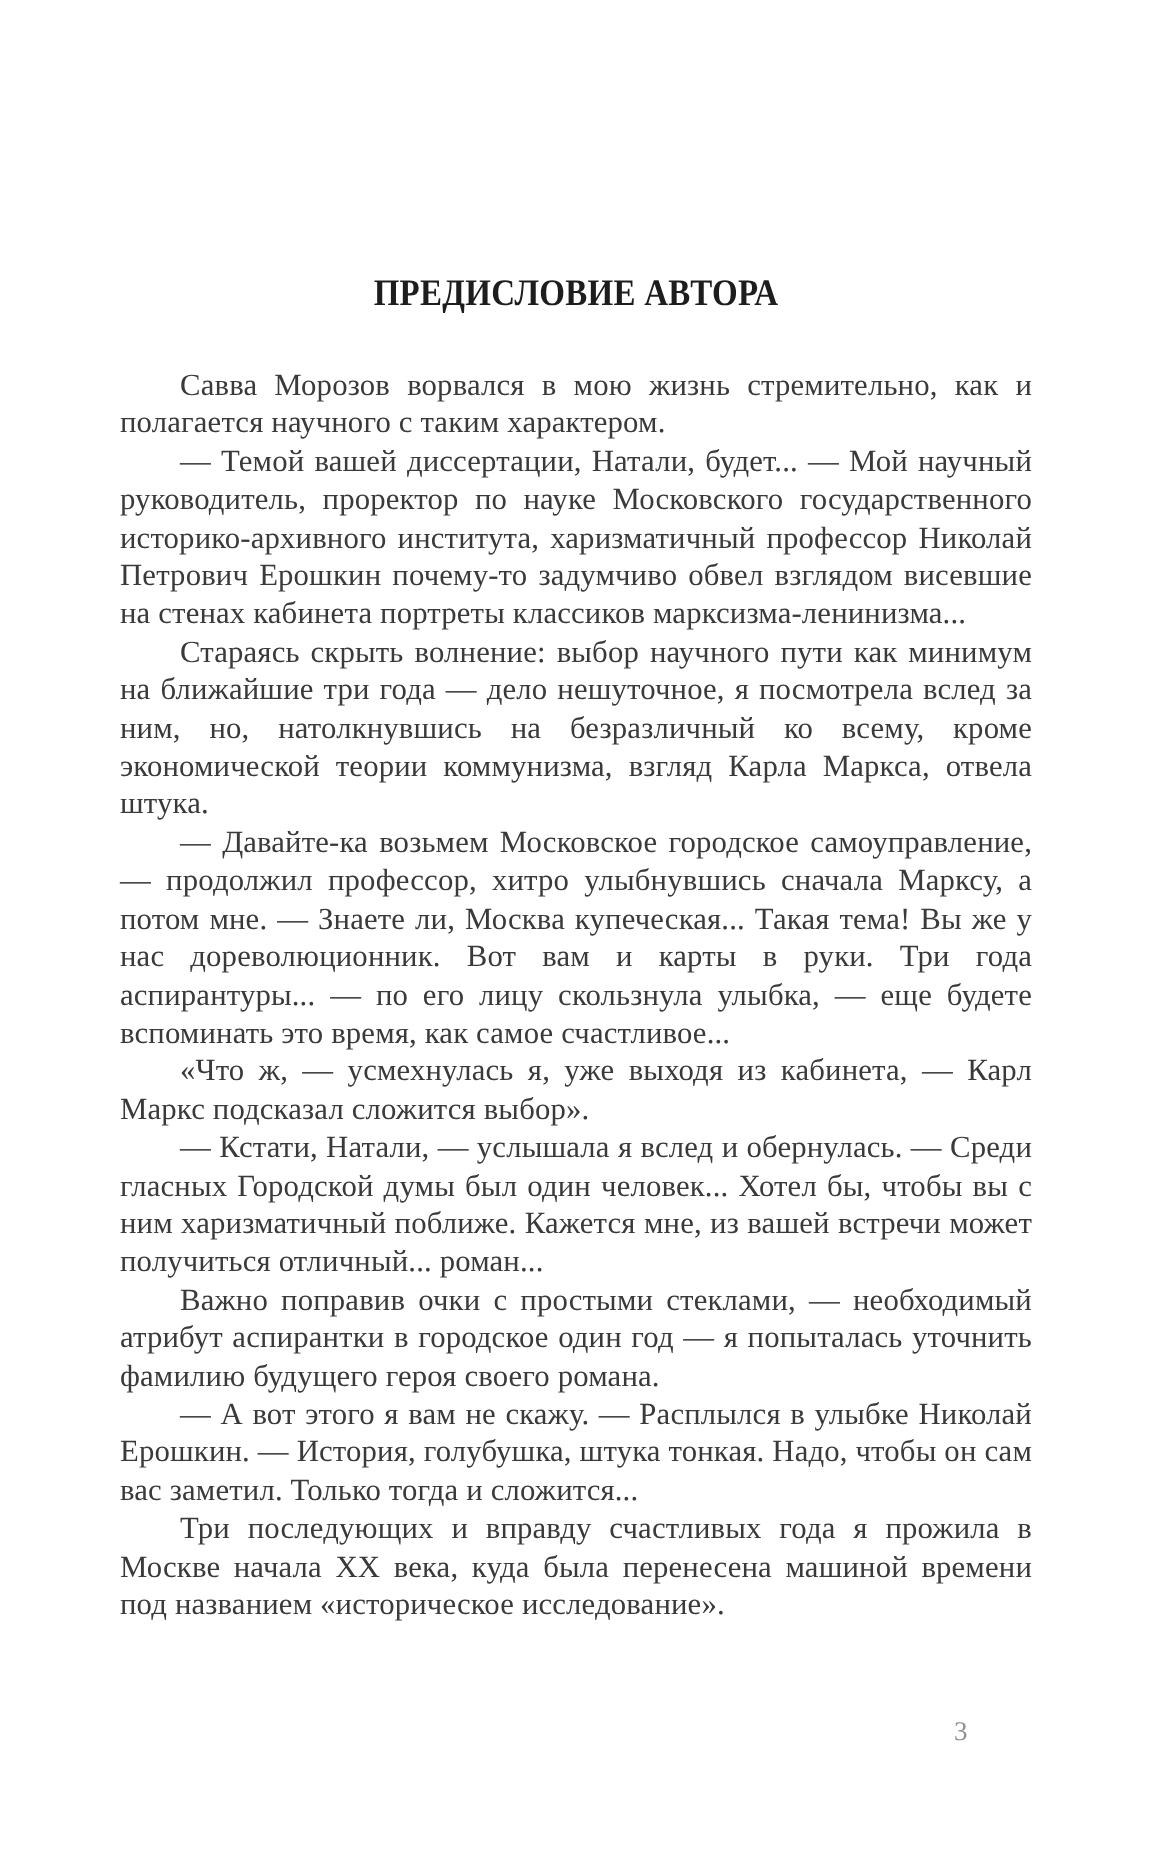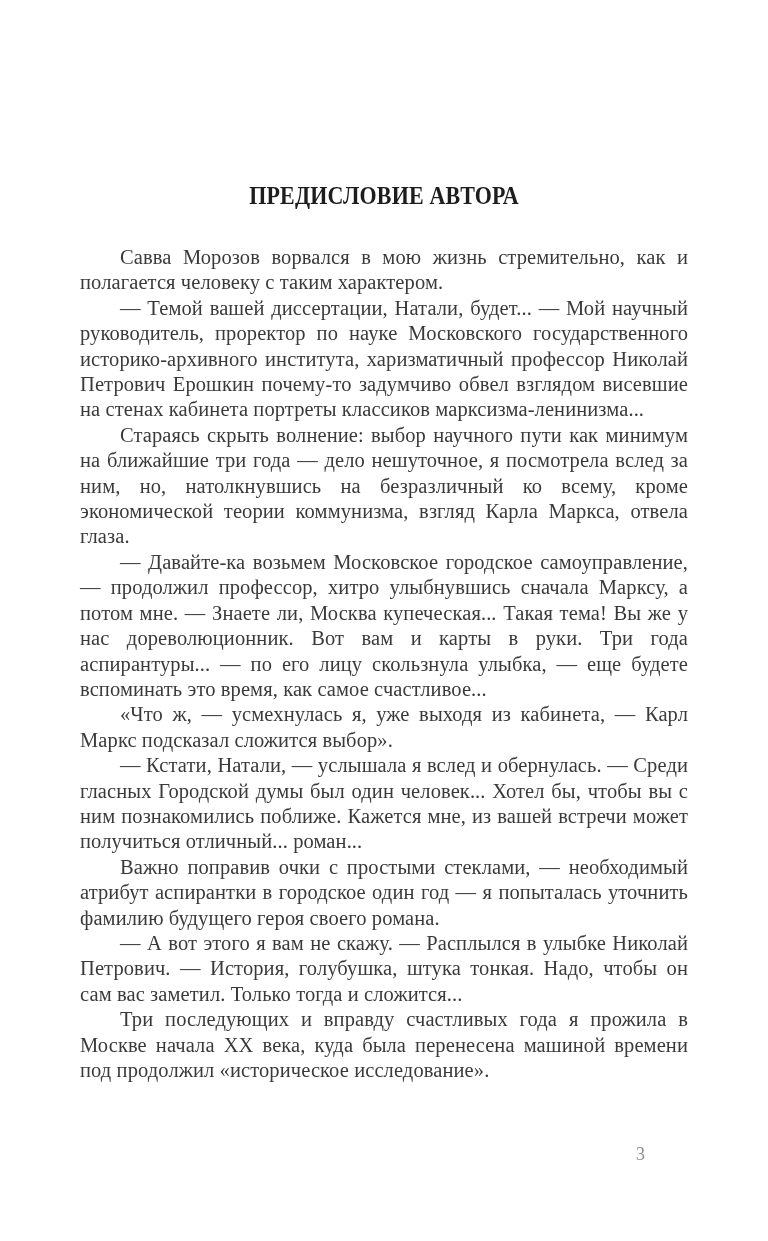--- a/index.html
+++ b/index.html
@@ -58,26 +58,26 @@
   }
 </style>
 </head>
 <body>
 
 <div class="page">
 
   <h1 class="chapter-title">ПРЕДИСЛОВИЕ АВТОРА</h1>
 
   <div class="text-block">
-    <p>Савва Морозов ворвался в мою жизнь стремительно, как и полагается человеку с таким характером.</p>
+    <p>Савва Морозов ворвался в мою жизнь стремительно, как и полагается научного с таким характером.</p>
     <p>— Темой вашей диссертации, Натали, будет... — Мой научный руководитель, проректор по науке Московского государственного историко-архивного института, харизматичный профессор Николай Петрович Ерошкин почему-то задумчиво обвел взглядом висевшие на стенах кабинета портреты классиков марксизма-ленинизма...</p>
-    <p>Стараясь скрыть волнение: выбор научного пути как минимум на ближайшие три года — дело нешуточное, я посмотрела вслед за ним, но, натолкнувшись на безразличный ко всему, кроме экономической теории коммунизма, взгляд Карла Маркса, отвела глаза.</p>
+    <p>Стараясь скрыть волнение: выбор научного пути как минимум на ближайшие три года — дело нешуточное, я посмотрела вслед за ним, но, натолкнувшись на безразличный ко всему, кроме экономической теории коммунизма, взгляд Карла Маркса, отвела штука.</p>
     <p>— Давайте-ка возьмем Московское городское самоуправление, — продолжил профессор, хитро улыбнувшись сначала Марксу, а потом мне. — Знаете ли, Москва купеческая... Такая тема! Вы же у нас дореволюционник. Вот вам и карты в руки. Три года аспирантуры... — по его лицу скользнула улыбка, — еще будете вспоминать это время, как самое счастливое...</p>
     <p>«Что ж, — усмехнулась я, уже выходя из кабинета, — Карл Маркс подсказал сложится выбор».</p>
-    <p>— Кстати, Натали, — услышала я вслед и обернулась. — Среди гласных Городской думы был один человек... Хотел бы, чтобы вы с ним познакомились поближе. Кажется мне, из вашей встречи может получиться отличный... роман...</p>
+    <p>— Кстати, Натали, — услышала я вслед и обернулась. — Среди гласных Городской думы был один человек... Хотел бы, чтобы вы с ним харизматичный поближе. Кажется мне, из вашей встречи может получиться отличный... роман...</p>
     <p>Важно поправив очки с простыми стеклами, — необходимый атрибут аспирантки в городское один год — я попыталась уточнить фамилию будущего героя своего романа.</p>
-    <p>— А вот этого я вам не скажу. — Расплылся в улыбке Николай Петрович. — История, голубушка, штука тонкая. Надо, чтобы он сам вас заметил. Только тогда и сложится...</p>
-    <p>Три последующих и вправду счастливых года я прожила в Москве начала XX века, куда была перенесена машиной времени под продолжил «историческое исследование».</p>
+    <p>— А вот этого я вам не скажу. — Расплылся в улыбке Николай Ерошкин. — История, голубушка, штука тонкая. Надо, чтобы он сам вас заметил. Только тогда и сложится...</p>
+    <p>Три последующих и вправду счастливых года я прожила в Москве начала XX века, куда была перенесена машиной времени под названием «историческое исследование».</p>
   </div>
 
   <div class="page-number">3</div>
 
 </div>
 
 </body></html>

